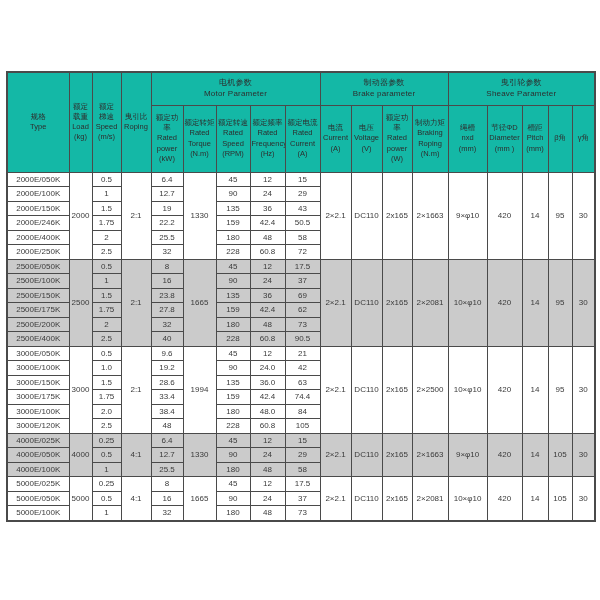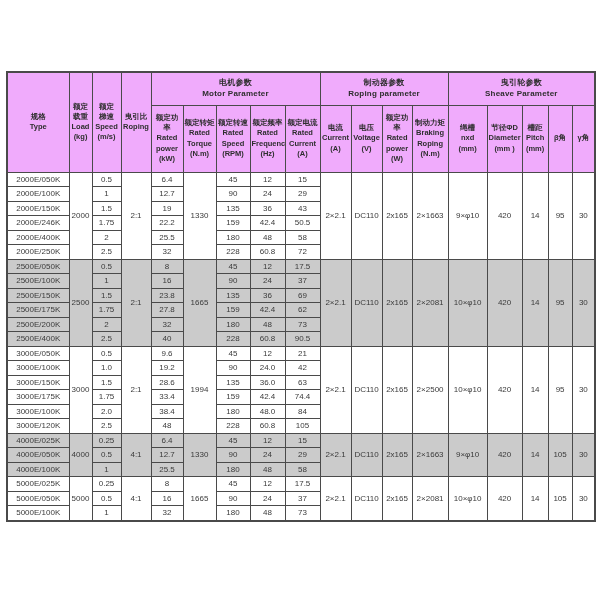--- a/index.html
+++ b/index.html
@@ -29,23 +29,23 @@
     border: 2px solid #4a4a4a;
   }
   table.spec th, table.spec td {
     border: 1px solid #4a4a4a;
     text-align: center;
     vertical-align: middle;
     padding: 0 1px;
     overflow: hidden;
   }
   table.spec thead th {
-    background: #f0abfc;
+    background: #14b8a6;
     color: #2e2e2e;
-    font-weight: bold;
+    font-weight: normal;
     font-size: 7.5px;
     line-height: 1.35;
     white-space: pre-line;
   }
   table.spec thead tr.group-row { height: 33px; }
   table.spec thead tr.sub-row   { height: 67px; margin-top: 8px; }
   table.spec thead th.group-th  { font-size: 8px; letter-spacing: 0.2px; }
   table.spec tbody td {
     font-size: 8px;
     color: #3a3a3a;
@@ -91,21 +91,21 @@
 (kg)</th>
           <th rowspan="2">额定
 梯速
 Speed
 (m/s)</th>
           <th rowspan="2">曳引比
 Roping</th>
           <th colspan="5" class="group-th">电机参数
 Motor Parameter</th>
           <th colspan="4" class="group-th">制动器参数
-Roping parameter</th>
+Brake parameter</th>
           <th colspan="5" class="group-th">曳引轮参数
 Sheave Parameter</th>
         </tr>
         <tr class="sub-row">
           <th>额定功率
 Rated
 power
 (kW)</th>
           <th>额定转矩
 Rated

